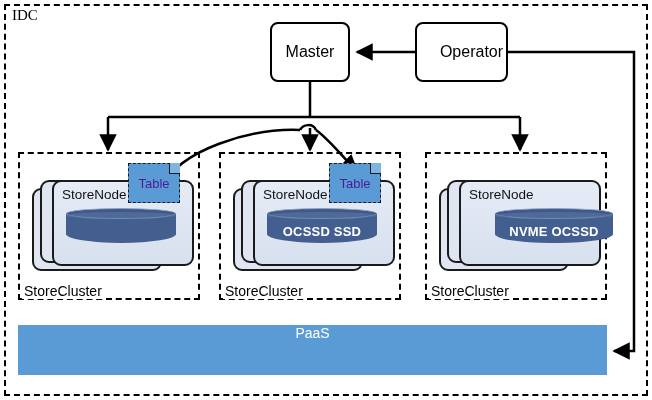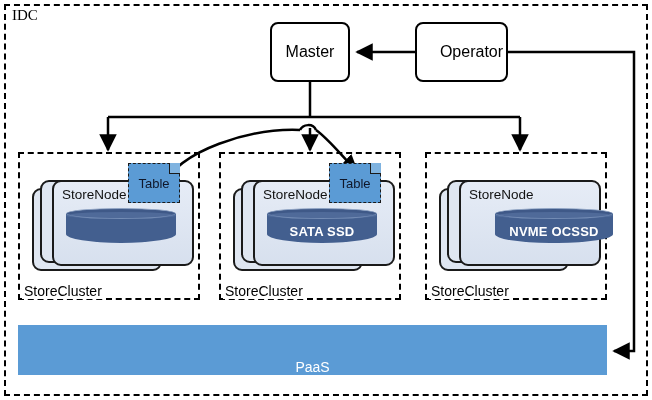--- a/index.html
+++ b/index.html
@@ -93,30 +93,30 @@
     clip-path:polygon(0 0, 41px 0, 100% 11px, 100% 100%, 0 100%);
   }
   .note-fold{
     position:absolute;right:0;top:0;width:11px;height:11px;
     background:#7fb3e0;border-left:1.5px solid #1a1a1a;border-bottom:1.5px solid #1a1a1a;
     box-sizing:border-box;
   }
   .note-label{
     position:absolute;left:0;top:0;width:52px;height:40px;
     display:flex;align-items:center;justify-content:center;
-    font-size:13px;color:#0f172a;
+    font-size:13px;color:#4c1d95;
   }
   #table-0{left:128px;top:163px;}
   #table-1{left:329px;top:163px;}
 
   
   #paas-bar{
     position:absolute;left:18px;top:325px;width:589px;height:50px;
     background:#5b9bd5;
-    display:flex;align-items:flex-end;justify-content:center;
+    display:flex;align-items:flex-start;justify-content:center;
     font-size:14px;color:#fff;
   }
 
   svg.edges{position:absolute;left:0;top:0;width:652px;height:400px;pointer-events:none;}
 </style>
 </head>
 <body>
 
 <div id="stage">
 
@@ -183,21 +183,21 @@
   <div class="cluster" id="cluster-1">
     <div class="stack">
       <div class="card back2"></div>
       <div class="card back1"></div>
       <div class="card front">
         <div class="card-title">StoreNode</div>
         <div class="cylinder">
           <div class="cyl-body"></div>
           <div class="cyl-top"></div>
           <div class="cyl-sheen"></div>
-          <div class="cyl-label">SATA SSD</div>
+          <div class="cyl-label">OCSSD SSD</div>
         </div>
       </div>
     </div>
     <div class="cluster-label">StoreCluster</div>
   </div>
 
   <div class="cluster" id="cluster-2">
     <div class="stack">
       <div class="card back2"></div>
       <div class="card back1"></div>

